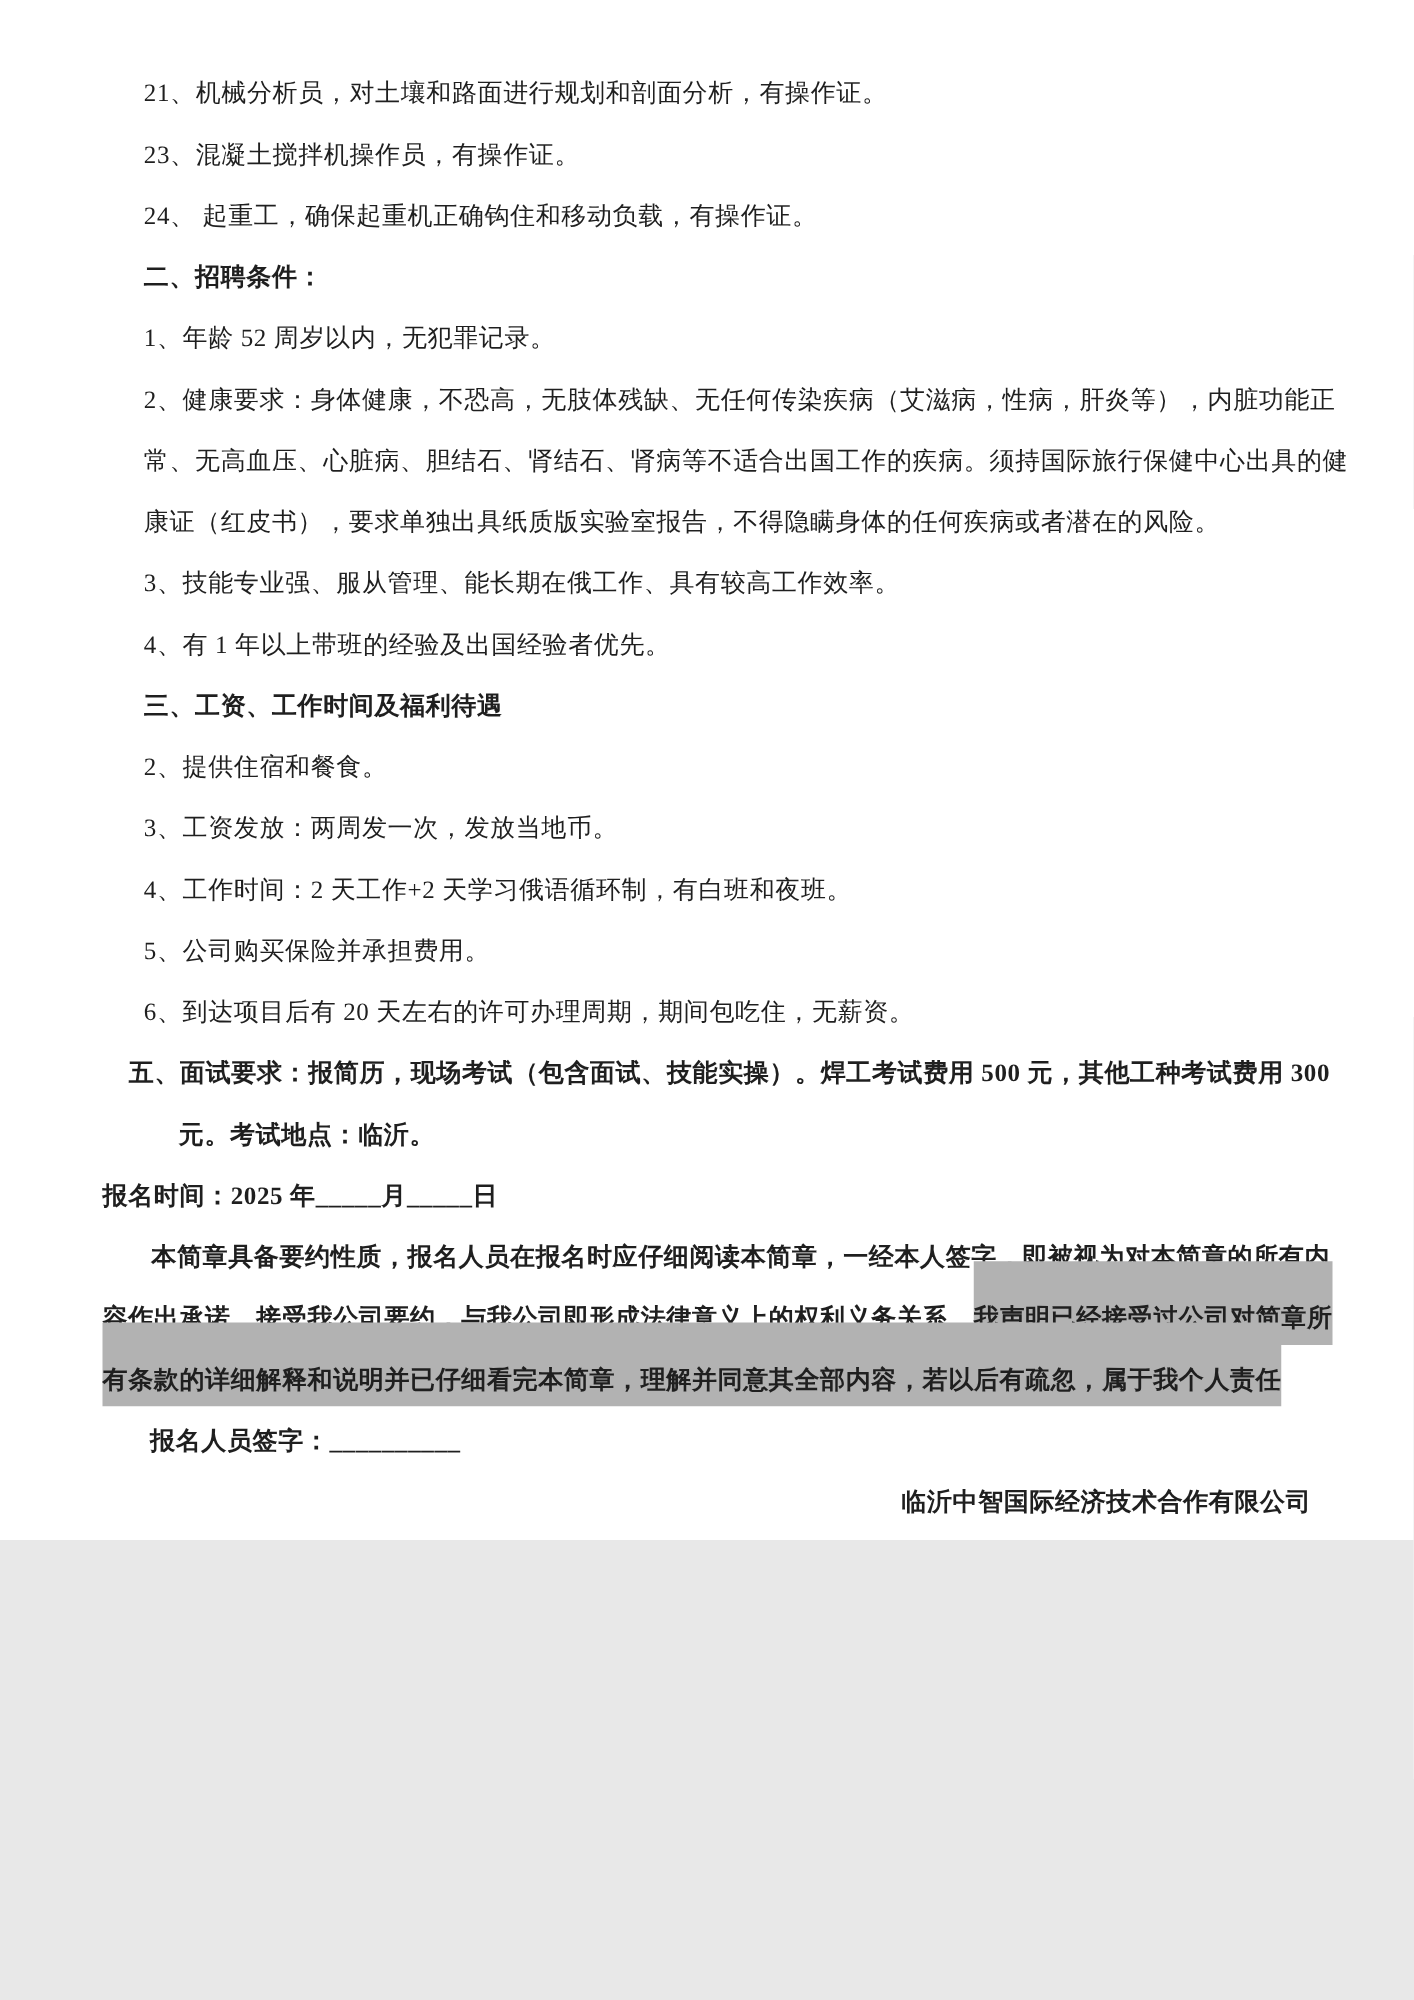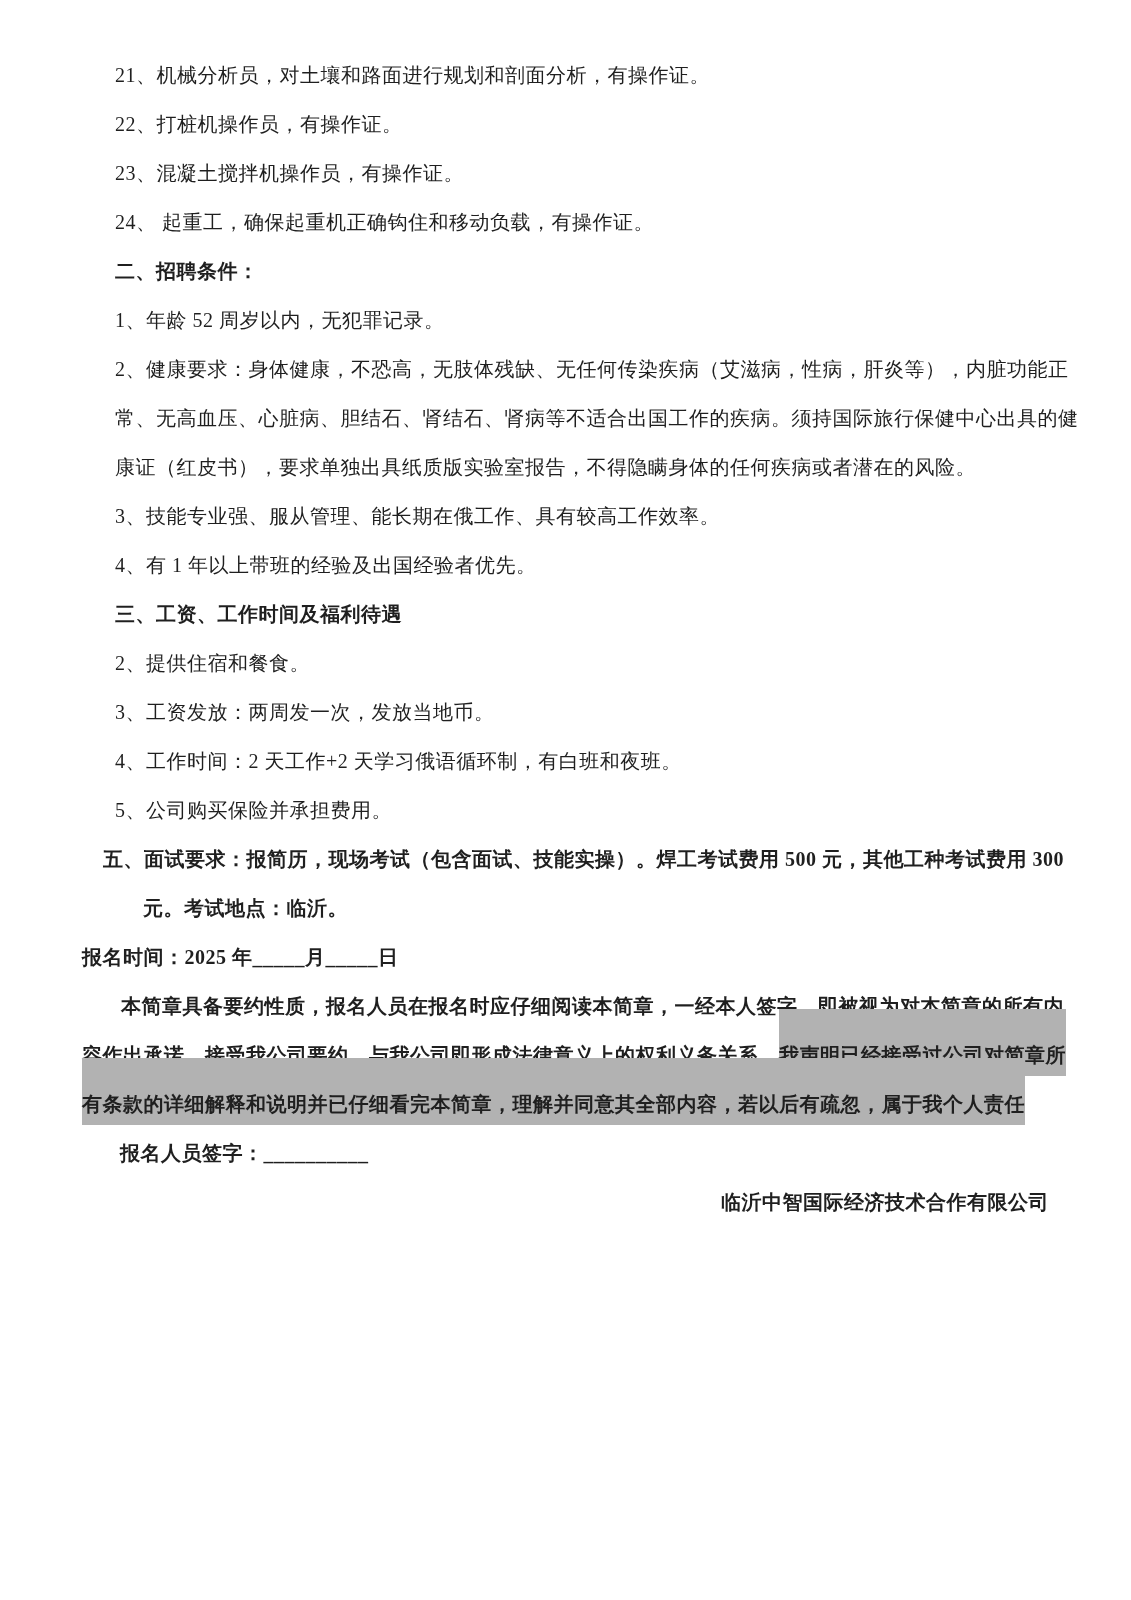--- a/index.html
+++ b/index.html
@@ -1,19 +1,19 @@
 <!DOCTYPE html>
 <html><head>
 <meta charset="utf-8">
 <style>
   html, body { margin: 0; padding: 0; background: #e8e8e8; }
   .page {
     position: relative;
     width: 1131px;
-    height: 1600px;
+    height: 1232px;
     margin: 0 auto;
     background: #ffffff;
     box-sizing: border-box;
     padding: 51px 82px 0 82px;
     font-family: "Liberation Serif", "DejaVu Serif", serif;
     color: #1f1f1f;
     overflow: hidden;
   }
   .line {
     height: 49px;
@@ -35,37 +35,37 @@
     background: #b2b2b2;
     padding: 35px 0 10px 0;
   }
 </style>
 </head>
 <body>
 
 <div class="page">
 
   <div class="line ind-item">21、机械分析员，对土壤和路面进行规划和剖面分析，有操作证。</div>
-  <div class="line ind-item">22、打桩机操作员，有操作证。</div>
   <div class="line ind-item">23、混凝土搅拌机操作员，有操作证。</div>
   <div class="line ind-item">24、 起重工，确保起重机正确钩住和移动负载，有操作证。</div>
 
   <div class="line ind-item bold">二、招聘条件：</div>
   <div class="line ind-item">1、年龄 52 周岁以内，无犯罪记录。</div>
   <div class="line ind-item jfull">2、健康要求：身体健康，不恐高，无肢体残缺、无任何传染疾病（艾滋病，性病，肝炎等），内脏功能正</div>
   <div class="line ind-item jfull">常、无高血压、心脏病、胆结石、肾结石、肾病等不适合出国工作的疾病。须持国际旅行保健中心出具的健</div>
   <div class="line ind-item">康证（红皮书），要求单独出具纸质版实验室报告，不得隐瞒身体的任何疾病或者潜在的风险。</div>
   <div class="line ind-item">3、技能专业强、服从管理、能长期在俄工作、具有较高工作效率。</div>
   <div class="line ind-item">4、有 1 年以上带班的经验及出国经验者优先。</div>
 
   <div class="line ind-item bold">三、工资、工作时间及福利待遇</div>
   <div class="line ind-item">2、提供住宿和餐食。</div>
   <div class="line ind-item">3、工资发放：两周发一次，发放当地币。</div>
   <div class="line ind-item">4、工作时间：2 天工作+2 天学习俄语循环制，有白班和夜班。</div>
   <div class="line ind-item">5、公司购买保险并承担费用。</div>
+  <div class="line ind-item">6、到达项目后有 20 天左右的许可办理周期，期间包吃住，无薪资。</div>
 
 
   <div class="line ind-sec45 bold jfull">五、面试要求：报简历，现场考试（包含面试、技能实操）。焊工考试费用 500 元，其他工种考试费用 300</div>
   <div class="line ind-sec5b bold">元。考试地点：临沂。</div>
 
   <div class="line bold">报名时间：2025 年_____月_____日</div>
 
   <div class="line ind-first bold jfull">本简章具备要约性质，报名人员在报名时应仔细阅读本简章，一经本人签字，即被视为对本简章的所有内</div>
   <div class="line bold jfull"><span>容作出承诺、接受我公司要约，与我公司即形成法律意义上的权利义务关系。</span><span class="hl">我声明已经接受过公司对简章所</span></div>
   <div class="line bold"><span class="hl">有条款的详细解释和说明并已仔细看完本简章，理解并同意其全部内容，若以后有疏忽，属于我个人责任</span></div>

